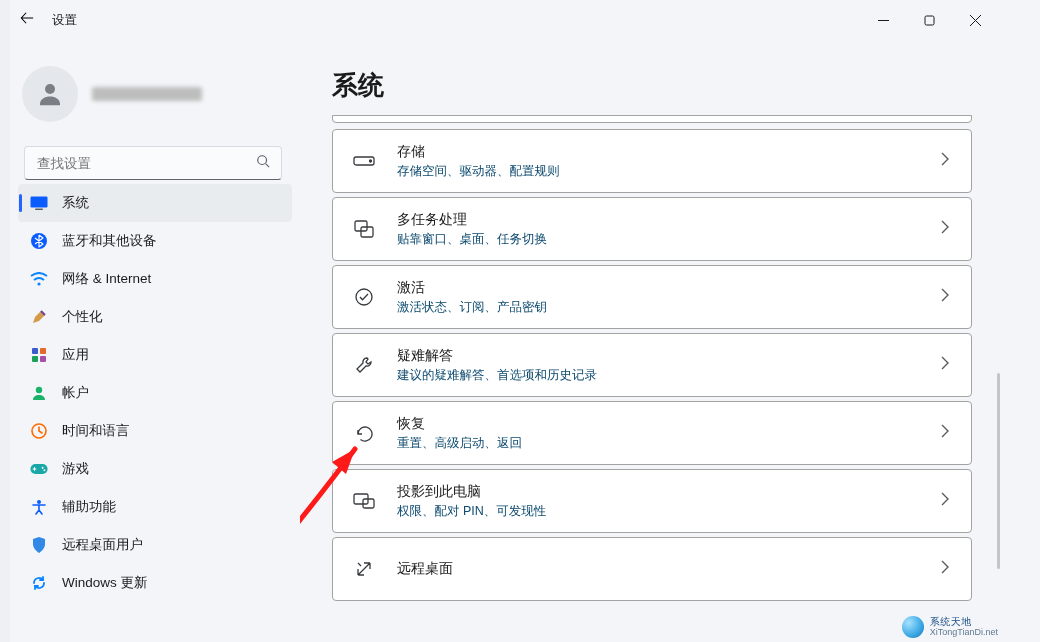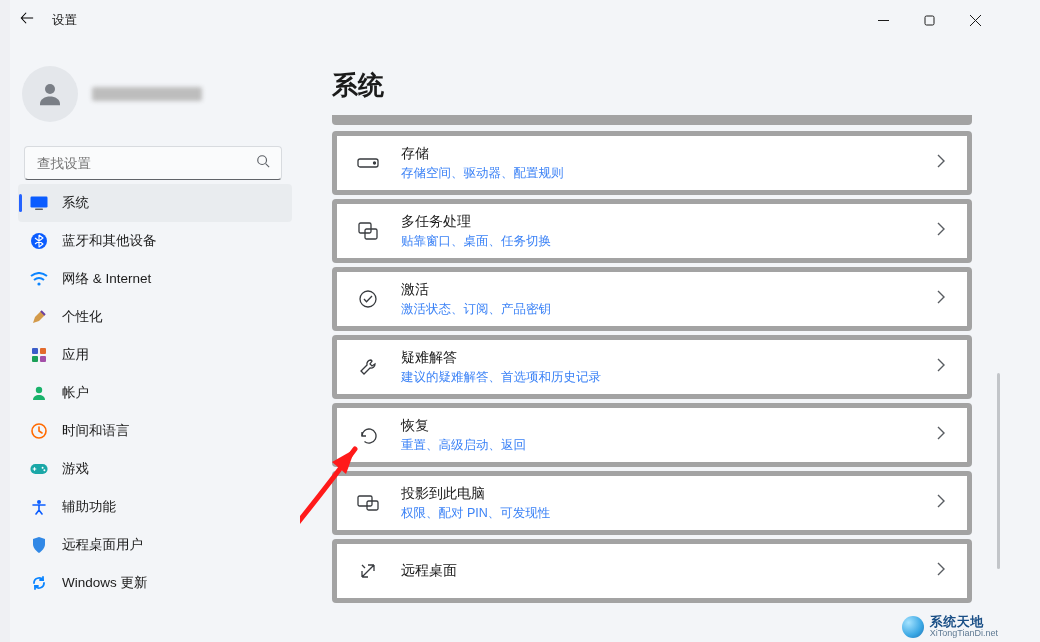--- a/index.html
+++ b/index.html
@@ -22,36 +22,36 @@
   .search-input { width: 100%; height:34px; background:#fafbfc; border:1px solid #d8dbdf; border-bottom:1.5px solid #616469; border-radius:4px; padding: 0 36px 0 12px; font-size:13.5px; color:#1b1b1b; outline:none; }
   .search-icon { position:absolute; right:12px; top:50%; transform:translateY(-50%); color:#5a5e64; }
   .nav { display:flex; flex-direction:column; gap:0; }
   .nav-item { height:38px; display:flex; align-items:center; gap:14px; padding:0 10px 0 12px; border-radius:4px; position:relative; cursor:pointer; font-size:13.5px; color:#1b1b1b; }
   .nav-item .nav-icon { width:18px; height:18px; display:flex; align-items:center; justify-content:center; }
   .nav-item.active { background:#e9ecef; }
   .nav-item.active::before { content:""; position:absolute; left:1px; top:10px; bottom:10px; width:3px; background:#2563ff; border-radius:2px; }
   .content { flex:1; padding: 28px 32px 0 32px; position:relative; overflow:hidden; }
   .page-title { font-size:26px; font-weight:600; color:#1b1b1b; margin-bottom:12px; }
   .cards { display:flex; flex-direction:column; gap:4px; margin-top:6px; }
-  .card { background:#fff; border:5px solid #a3a3a3; border-radius:4px; height:64px; display:flex; align-items:center; padding:0 22px 0 20px; gap:22px; cursor:pointer; }
+  .card { background:#fff; border:1px solid #a3a3a3; border-radius:4px; height:64px; display:flex; align-items:center; padding:0 22px 0 20px; gap:22px; cursor:pointer; }
   .card.stub { height: 8px; border-radius:0 0 4px 4px; overflow:hidden; padding:0;}
   .card-ic { width:22px; height:22px; display:flex; align-items:center; justify-content:center; color:#373a3e; }
   .card-txt { flex:1; display:flex; flex-direction:column; gap:2px; }
   .card-title { font-size:14px; color:#1b1b1b; }
-  .card-sub { font-size:12.5px; color:#3b82f6; }
+  .card-sub { font-size:12.5px; color:#0c4a6e; }
   .chev { color:#585c61; }
   .scroll-thumb { position:absolute; right:4px; top:333px; width:3px; height:196px; background:#c2c5c9; border-radius:2px; }
 
   
   .arrow { position:absolute; pointer-events:none; }
 
   
   .watermark { position:absolute; right:6px; bottom:4px; display:flex; align-items:center; gap:6px; font-size:11px; color:#2d6fb4; font-family: "Microsoft YaHei", sans-serif;}
   .watermark .logo { width:22px; height:22px; border-radius:50%; background:radial-gradient(circle at 30% 30%, #a5e3ff 0%, #3aa7e4 60%, #1d6fb0 100%); position:relative; }
-  .watermark .txt1 { font-weight:700; font-size:13px; color:#1a4f86; letter-spacing:0.5px; }
+  .watermark .txt1 { font-weight:400; font-size:10px; color:#1a4f86; letter-spacing:0.5px; }
   .watermark .txt2 { font-size:9px; color:#5f7a93; }
   .wm-col { display:flex; flex-direction:column; line-height:1; gap:1px;}
 
   
   .edge-left { position:absolute; left:0; top:0; bottom:0; width:10px; background:#e7e9ec; opacity:.35; }
 </style>
 </head>
 <body>
 
 <div class="window">

